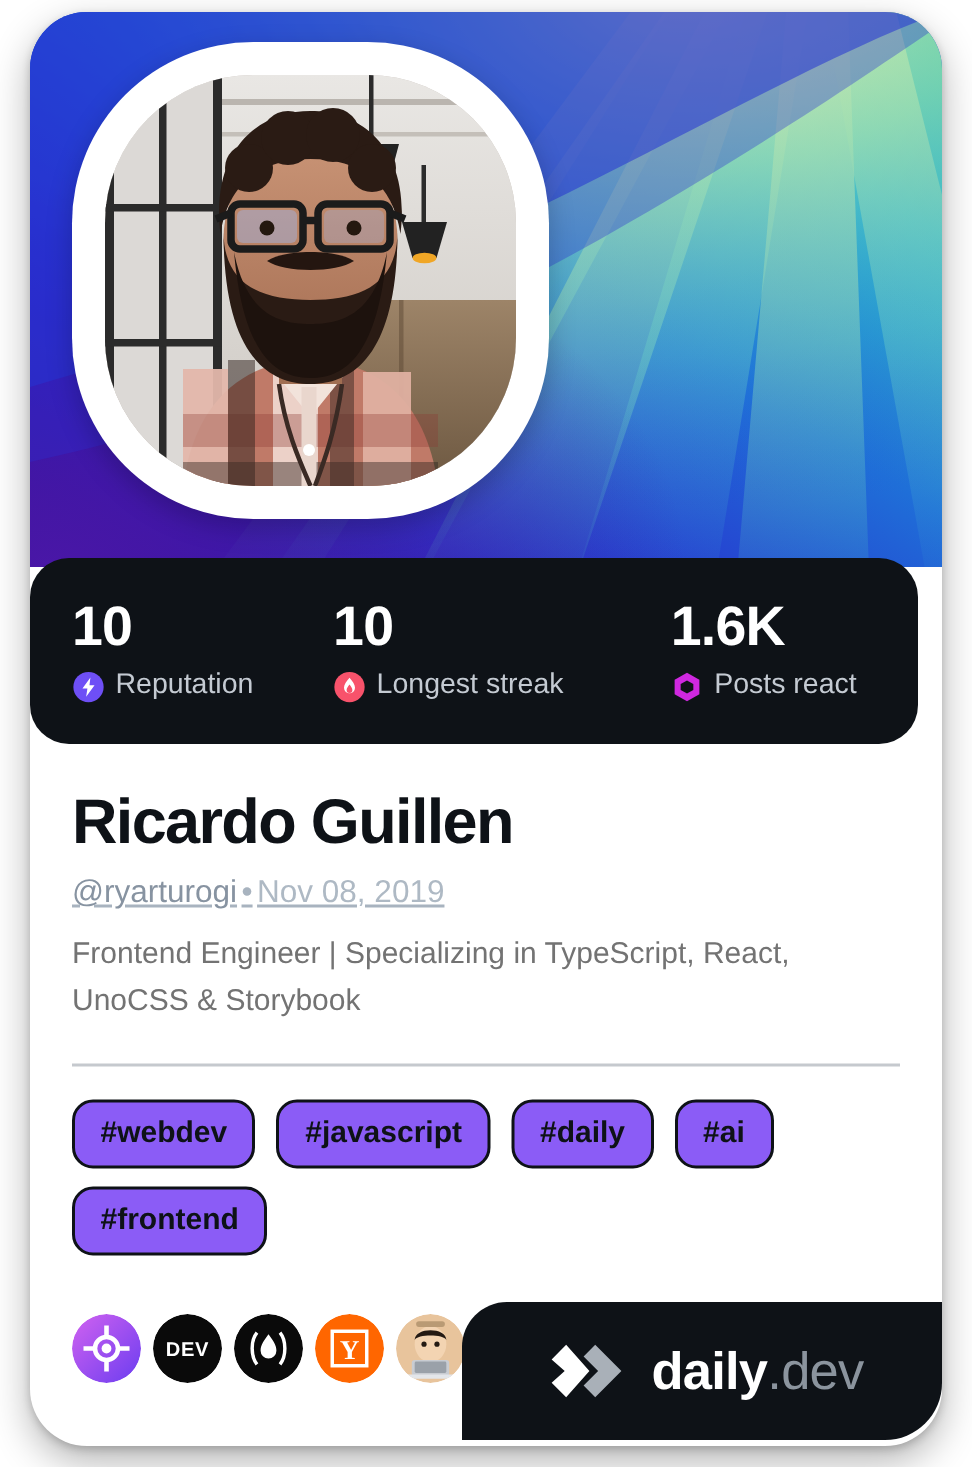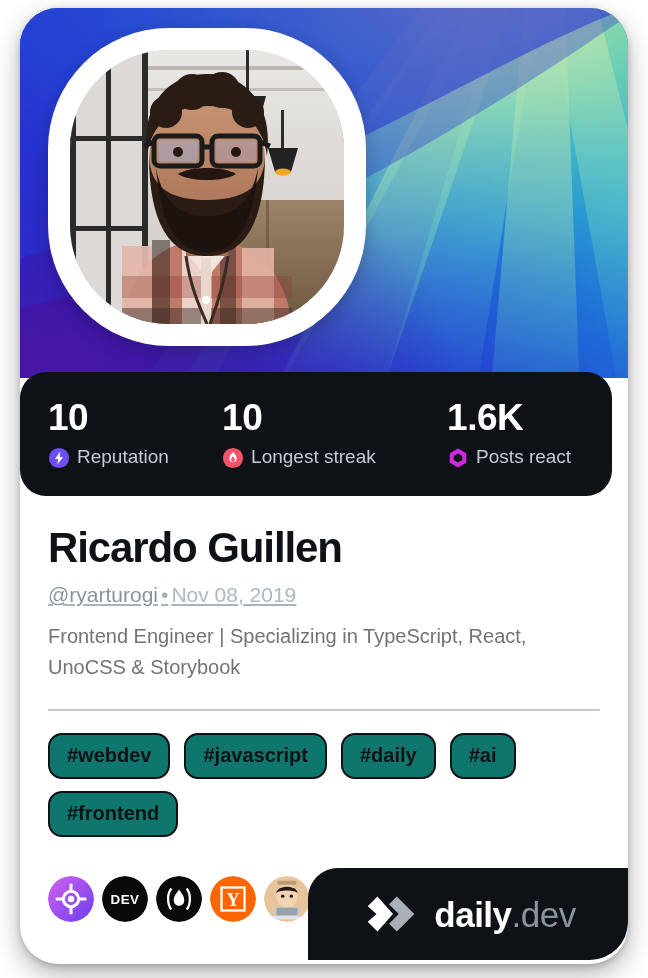--- a/index.html
+++ b/index.html
@@ -127,21 +127,21 @@
     gap: 12px 14px;
     max-width: 560px;
   }
   .tag {
     border: 2px solid #0e1217;
     border-radius: 14px;
     padding: 9px 17px 10px;
     font-size: 20px;
     font-weight: bold;
     color: #0e1217;
-    background: #0f766e;
+    background: #8b5cf6;
     line-height: 1.15;
     white-space: nowrap;
   }
 
   
   .footer {
     position: absolute;
     left: 0; bottom: 4px;
     width: 608px; height: 92px;
   }

